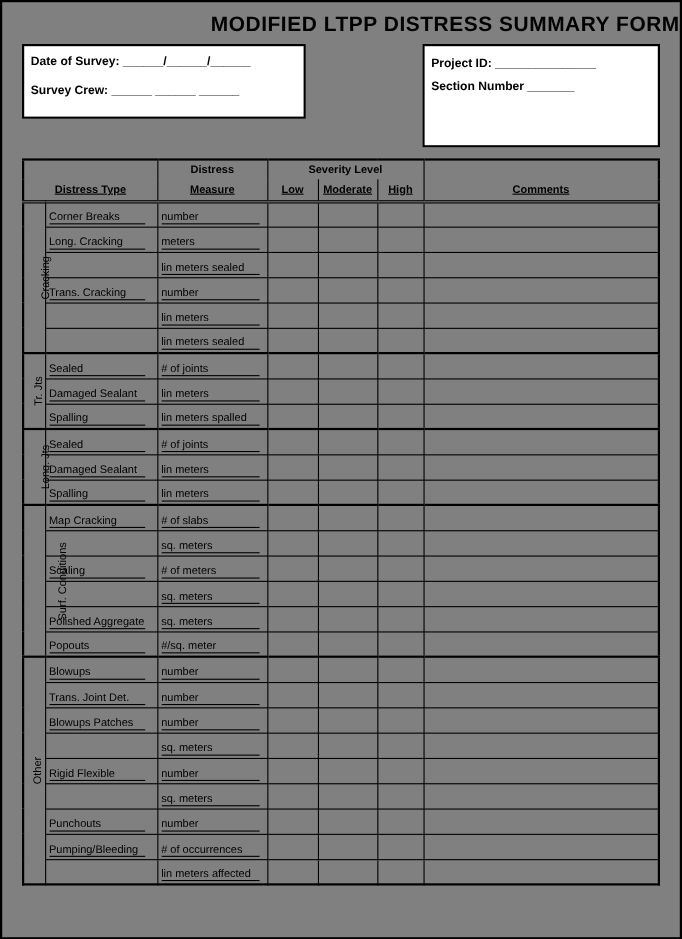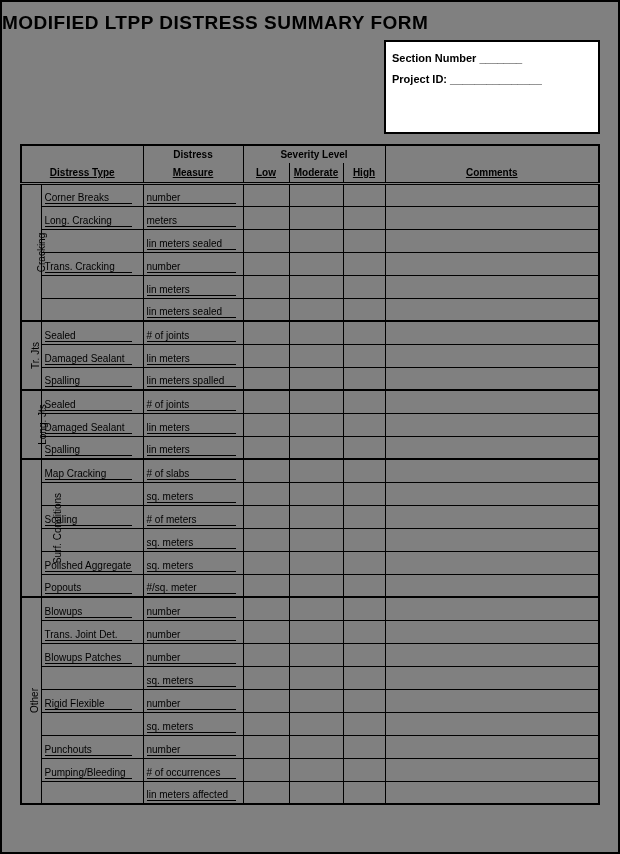--- a/index.html
+++ b/index.html
@@ -11,21 +11,21 @@
   }
   .page {
     width: 620px;
     height: 854px;
     border: 2px solid #000;
     background: #808080;
     position: relative;
     padding: 0;
   }
   .title {
-    text-align: left;
+    text-align: right;
     font-weight: bold;
     font-size: 19px;
     letter-spacing: 0.5px;
     padding: 10px 0 6px 0;
     font-family: "Comic Sans MS", Arial, sans-serif;
   }
   .header-boxes {
     display: flex;
     padding: 0 18px;
     gap: 0;
@@ -116,24 +116,29 @@
   col.c-com   { width: auto; }
 </style>
 </head>
 <body>
 
 <div class="page">
 
   <div class="title">MODIFIED LTPP DISTRESS SUMMARY FORM</div>
 
   <div class="header-boxes">
+    <div class="box-left">
+      <div>Date of Survey: ______/______/______</div>
+      <div style="height:8px"></div>
+      <div>Survey Crew: ______  ______  ______</div>
+    </div>
     <div class="box-right-wrap">
       <div class="box-right">
+        <div>Project ID:  _______________</div>
         <div>Section Number _______</div>
-        <div>Project ID:  _______________</div>
       </div>
     </div>
   </div>
 
   <div class="table-wrap">
     <table>
       <colgroup>
         <col class="c-cat">
           <col class="c-type">
           <col class="c-meas">

